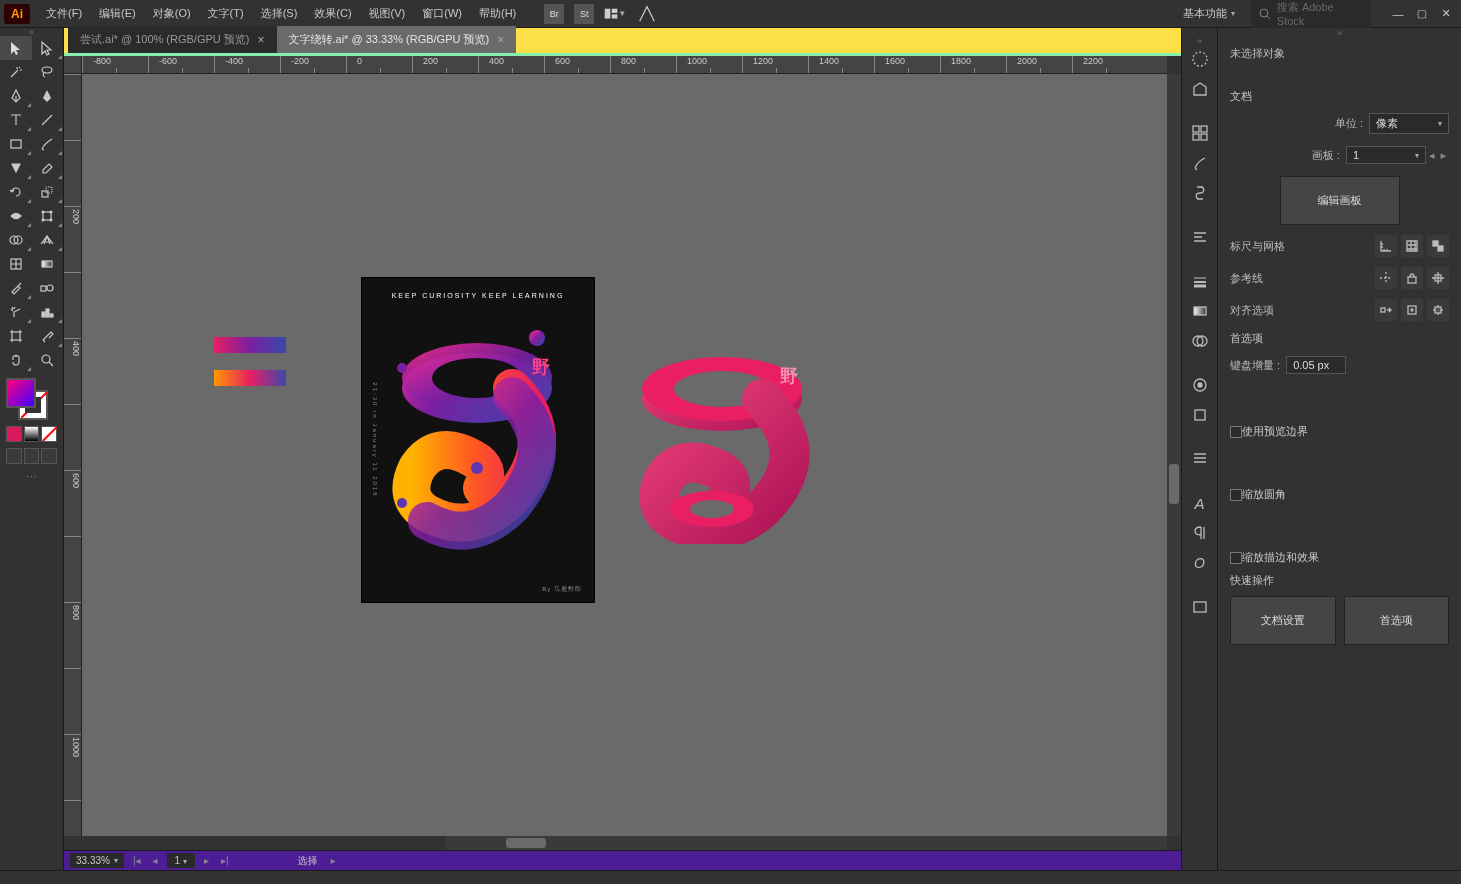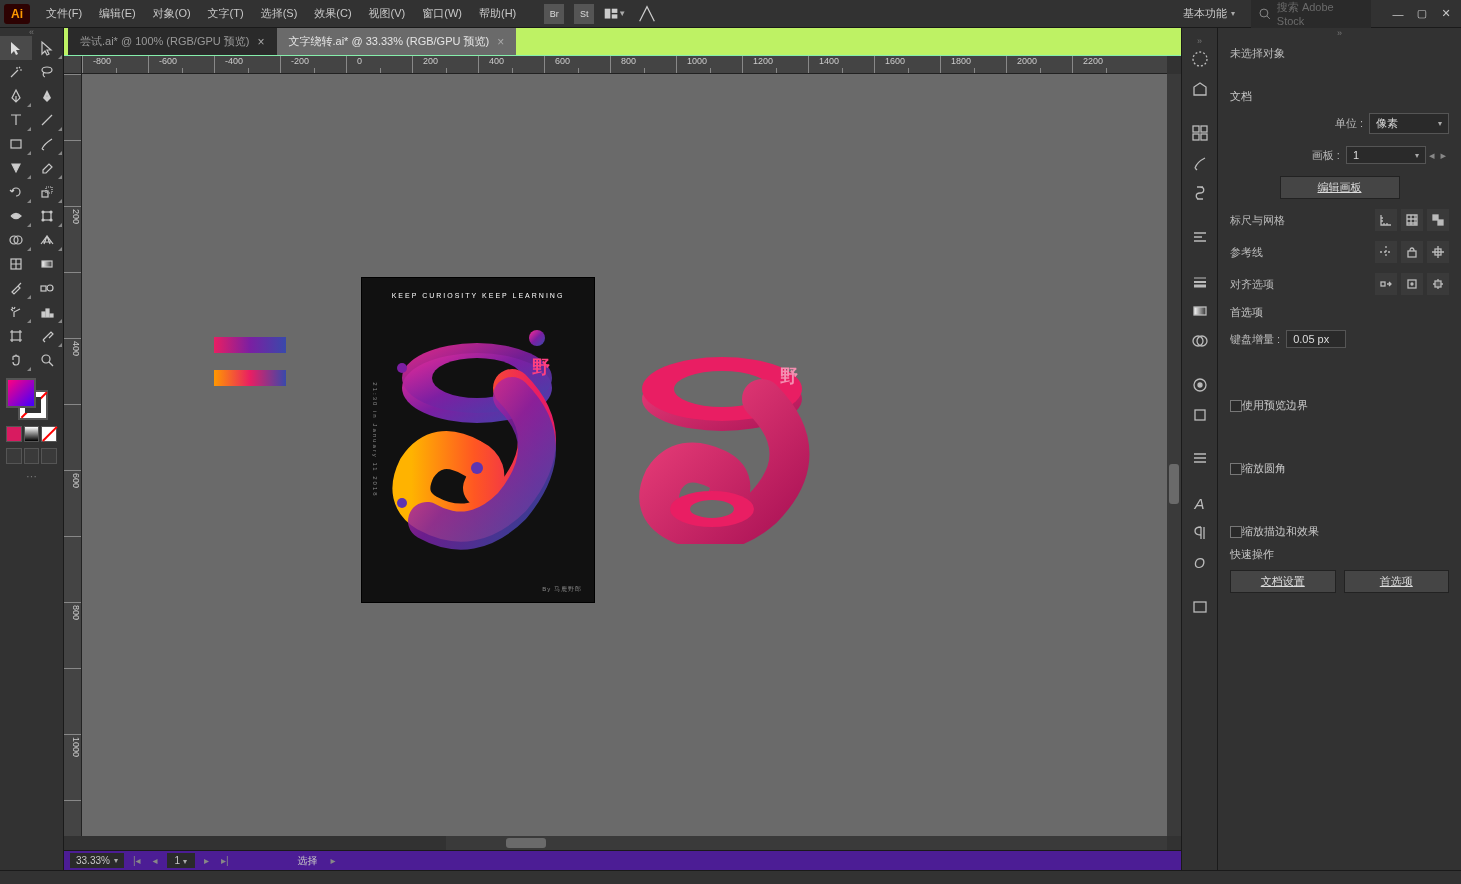--- a/index.html
+++ b/index.html
@@ -37,21 +37,21 @@
 .mini-sw { width: 16px; height: 16px; border: 1px solid #555; }
 .mini-sw.m1 { background: #d81b60; }
 .mini-sw.m2 { background: linear-gradient(#fff, #000); }
 .mini-sw.m3 { background: #fff; position: relative; }
 .mini-sw.m3::after { content: ""; position: absolute; width: 2px; height: 140%; background: red; transform: rotate(45deg); top: -20%; left: 50%; }
 .mode-sw { display: flex; gap: 2px; margin-top: 6px; }
 .mode-btn { width: 16px; height: 16px; border: 1px solid #555; background: #3a3a3a; }
 .dots { text-align: center; color: #777; margin-top: 6px; }
 
 .doc-area { flex: 1; display: flex; flex-direction: column; background: #323232; }
-.tab-bar { height: 28px; background: #bef264; display: flex; align-items: flex-end; border-bottom: 1px solid #86efac; padding-left: 4px; }
+.tab-bar { height: 28px; background: #fde047; display: flex; align-items: flex-end; border-bottom: 3px solid #86efac; padding-left: 4px; }
 .tab { padding: 6px 12px; background: #2a2a2a; color: #999; display: flex; align-items: center; gap: 8px; font-size: 11px; }
 .tab.active { background: #6a6a6a; color: #e5e5e5; align-items: flex-end; }
 .tab-close { font-size: 12px; color: #aaa; cursor: default; }
 .canvas-wrap { flex: 1; position: relative; overflow: hidden; }
 .ruler-h { position: absolute; top: 0; left: 18px; right: 14px; height: 18px; background: #444; display: flex; overflow: hidden; font-size: 9px; color: #ccc; border-bottom: 1px solid #222; }
 .ruler-h .tick { width: 66px; flex-shrink: 0; border-left: 1px solid #888; padding-left: 10px; position: relative; }
 .ruler-h .tick::after { content: ""; position: absolute; left: 33px; bottom: 0; width: 1px; height: 5px; background: #888; }
 .ruler-v { position: absolute; top: 18px; left: 0; bottom: 14px; width: 18px; background: #444; display: flex; flex-direction: column; overflow: hidden; font-size: 9px; color: #ccc; border-right: 1px solid #222; }
 .ruler-v .tick { height: 66px; flex-shrink: 0; border-top: 1px solid #888; writing-mode: vertical-rl; padding-top: 2px; }
 .ruler-corner { position: absolute; top: 0; left: 0; width: 18px; height: 18px; background: #444; border-right: 1px solid #222; border-bottom: 1px solid #222; }
@@ -83,21 +83,21 @@
 .right-panel { width: 244px; background: #323232; border-left: 1px solid #1a1a1a; display: flex; flex-direction: column; }
 .rp-handle { height: 8px; text-align: center; color: #777; font-size: 9px; }
 .rp-tabs { display: flex; background: #2b2b2b; border-bottom: 1px solid #1a1a1a; }
 .rp-tab { padding: 6px 12px; color: #888; }
 .rp-tab.active { background: #323232; color: #e5e5e5; }
 .rp-body { padding: 10px 12px; font-size: 11px; }
 .rp-row { display: flex; align-items: center; margin-bottom: 10px; min-height: 22px; }
 .rp-label { color: #bbb; }
 .rp-sec-title { color: #c8c8c8; margin: 8px 0; }
 .rp-field { background: #2a2a2a; border: 1px solid #555; padding: 2px 6px; color: #ddd; margin-left: 6px; display: flex; align-items: center; justify-content: space-between; }
-.rp-btn { background: #454545; border: 1px solid #222; padding: 3px 10px; color: #ddd; text-align: center; text-decoration: underline; }
+.rp-btn { background: #454545; border: 1px solid #222; padding: 16px 10px; color: #ddd; text-align: center; }
 .rp-btn-row { display: flex; gap: 8px; margin-top: 4px; }
 .rp-btn-row .rp-btn { flex: 1; }
 .icon-btns { display: flex; gap: 4px; margin-left: auto; }
 .icon-btn { width: 22px; height: 22px; background: #3a3a3a; display: flex; align-items: center; justify-content: center; }
 .icon-btn svg { width: 14px; height: 14px; stroke: #bbb; fill: none; stroke-width: 1.3; }
 .cb-row { display: flex; align-items: center; margin-bottom: 6px; margin-top: 48px; }
 .cb { width: 12px; height: 12px; border: 1px solid #777; background: #2a2a2a; }
 .caret { font-size: 8px; color: #aaa; }
 .app-status { position: absolute; bottom: 0; left: 0; right: 0; height: 14px; background: #323232; border-top: 1px solid #1a1a1a; }
 </style>

